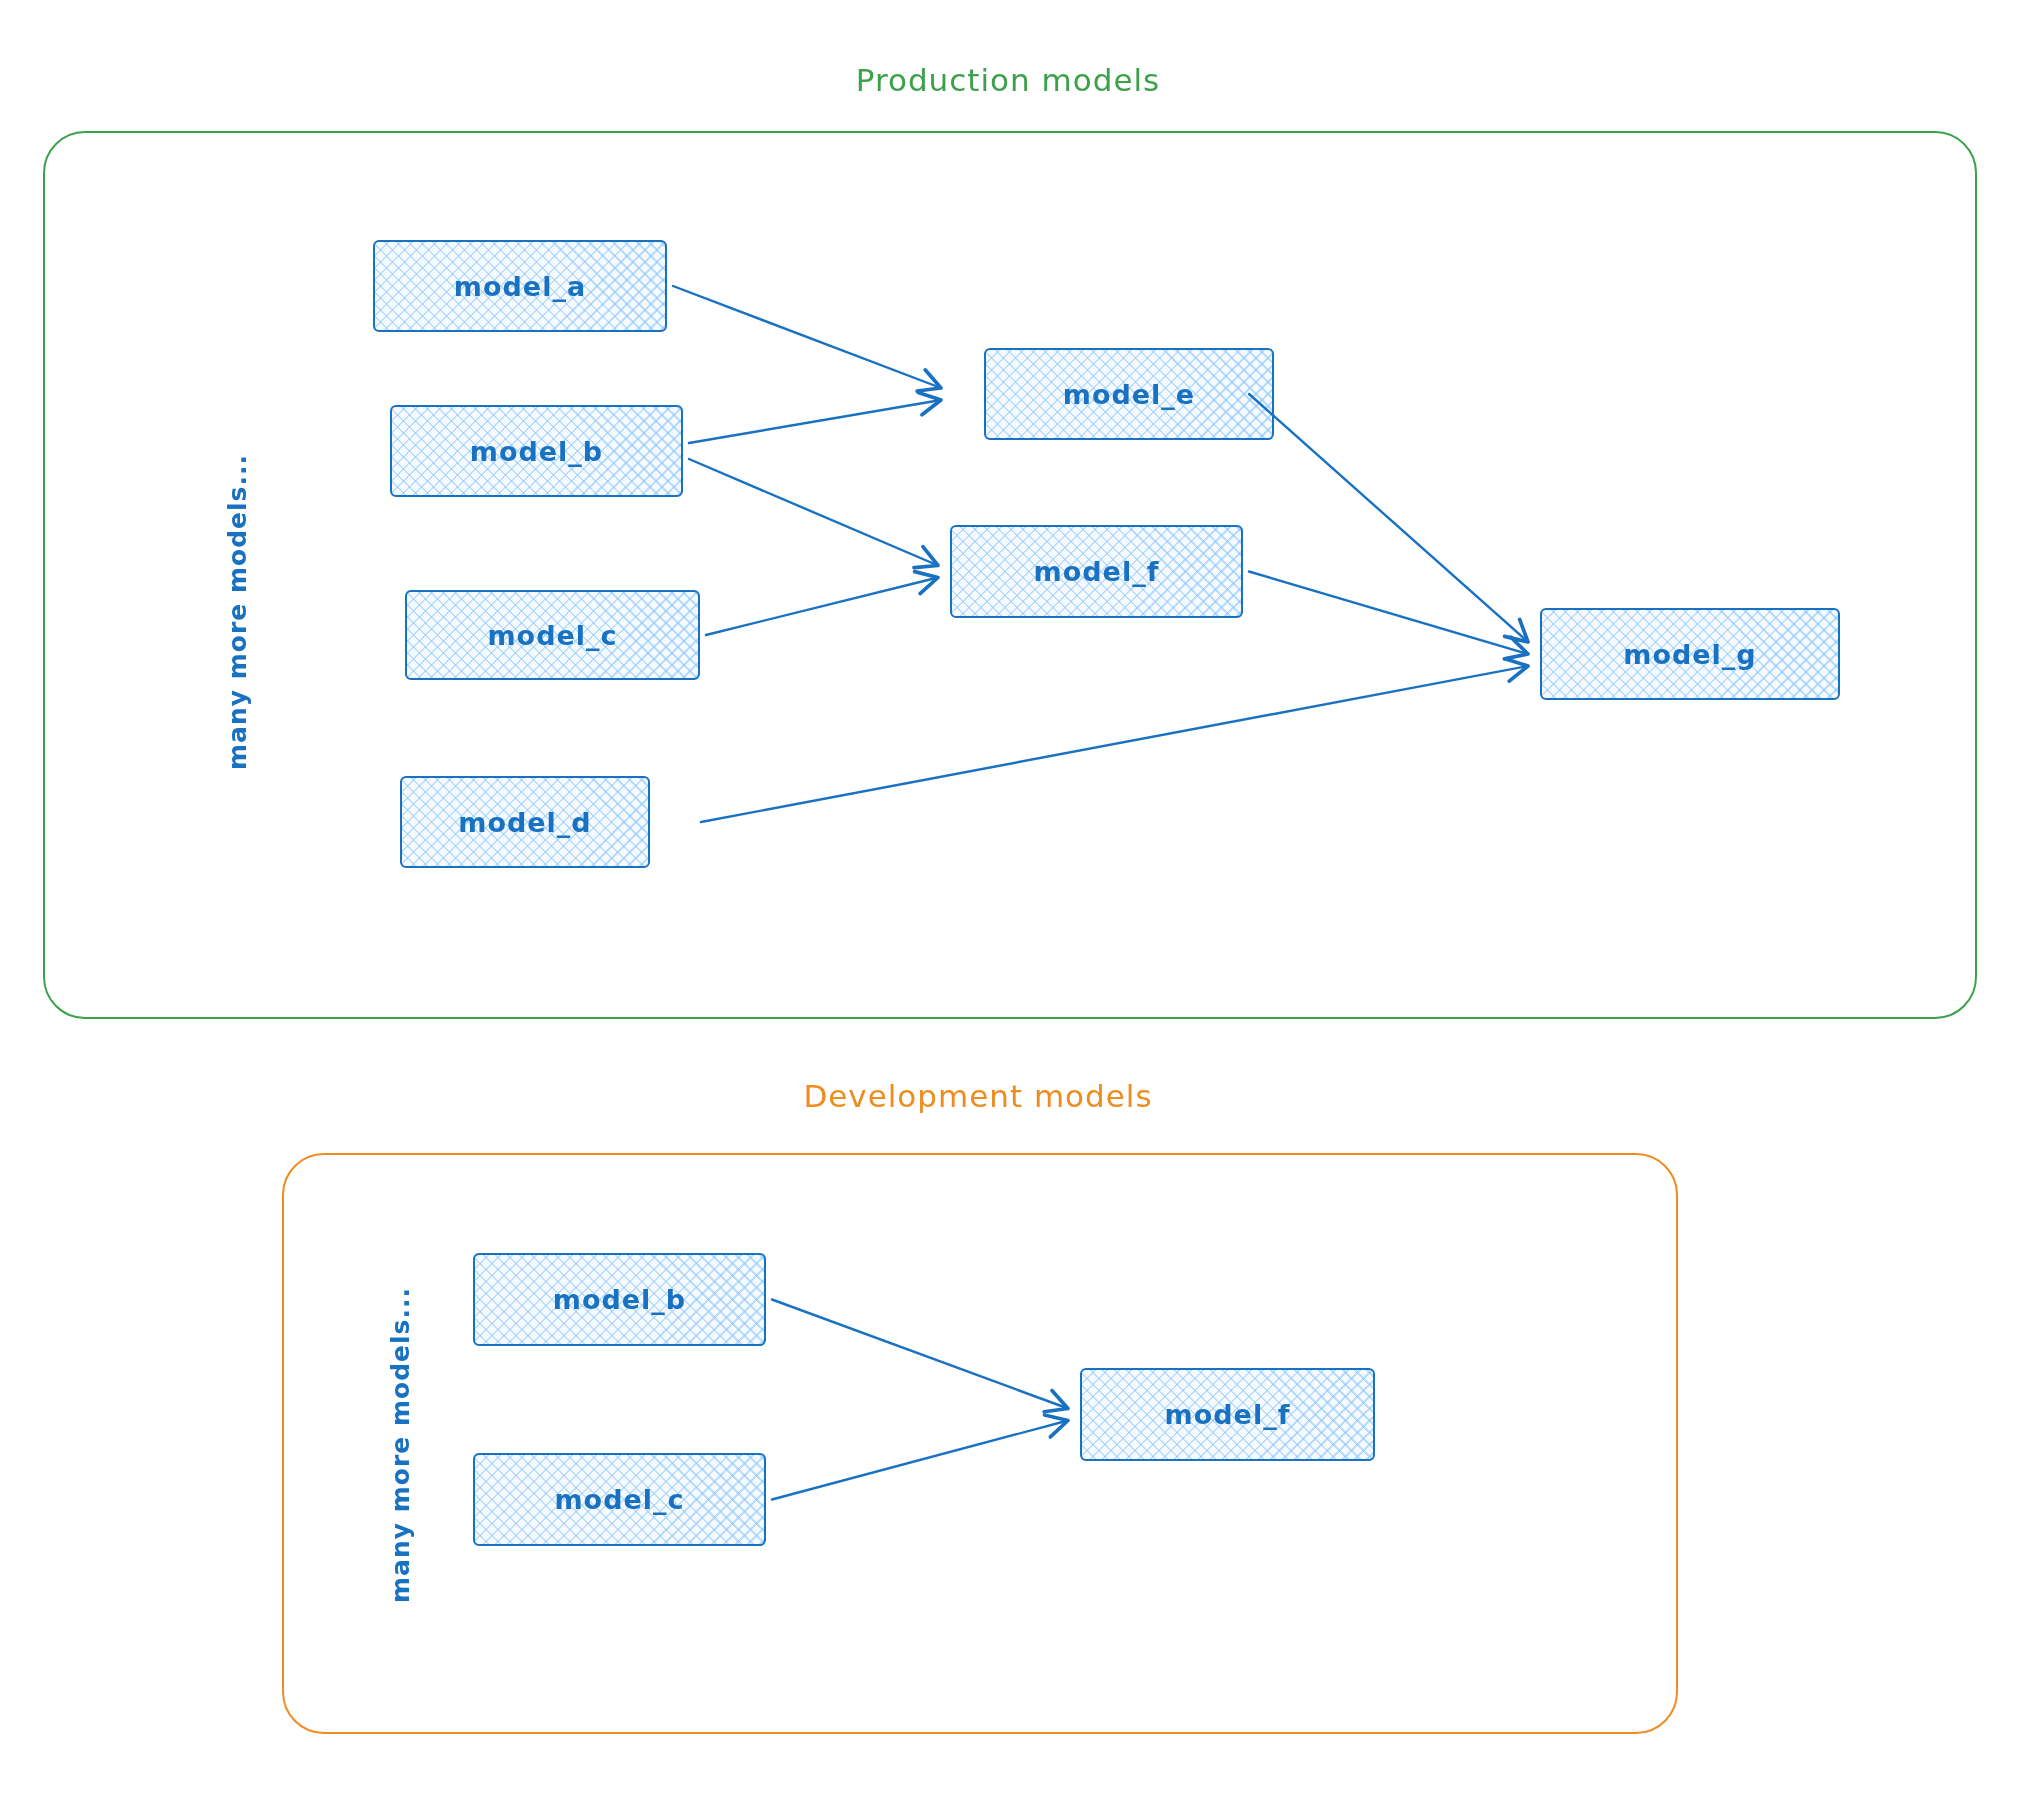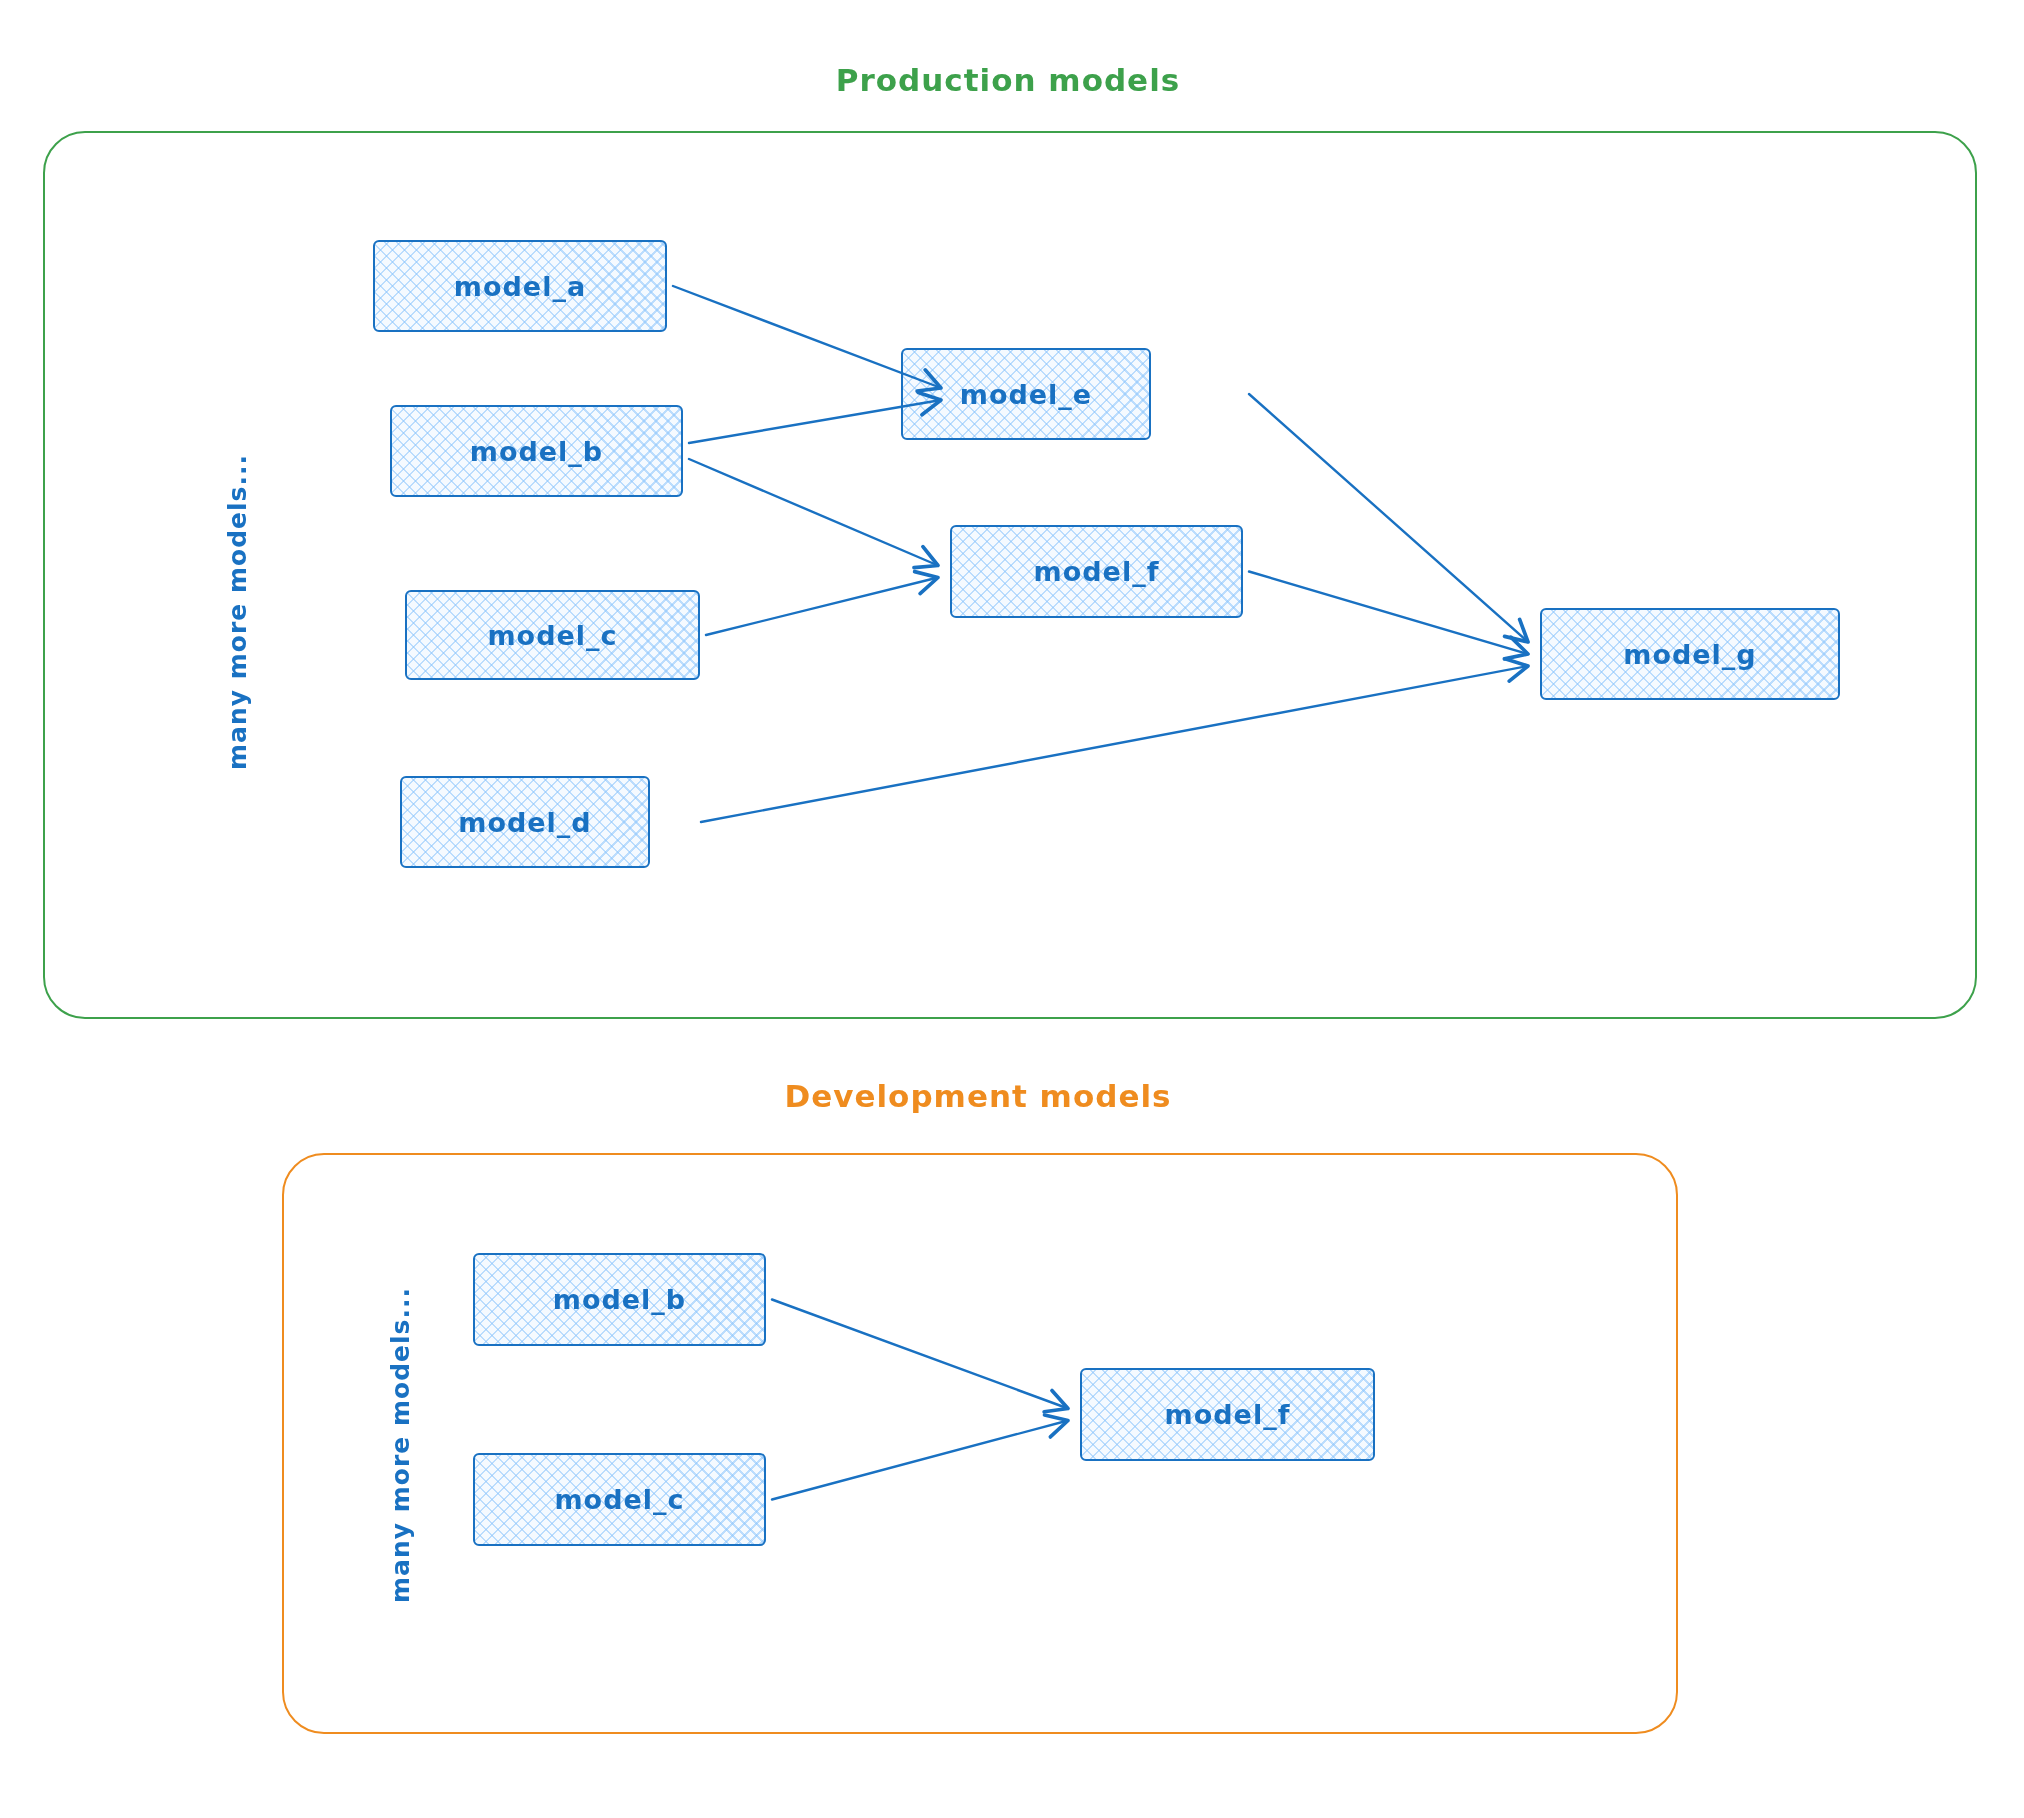--- a/index.html
+++ b/index.html
@@ -30,21 +30,21 @@
     left: 282px; top: 1153px;
     width: 1392px; height: 577px;
     border: 2.5px solid #ef8c1f;
   }
 
   
   .section-title {
     position: absolute;
     text-align: center;
     font-size: 31px;
-    font-weight: 700;
+    font-weight: 400;
     letter-spacing: 1px;
   }
   #production-title {
     left: 43px; top: 62px; width: 1930px;
     color: #3da14b;
   }
   #development-title {
     left: 282px; top: 1078px; width: 1392px;
     color: #ef8c1f;
   }
@@ -77,21 +77,21 @@
     letter-spacing: 1px;
     background-color: #f5faff;
     background-image:
       repeating-linear-gradient(45deg,  rgba(140,197,252,0.55) 0 1.8px, transparent 1.8px 8.5px),
       repeating-linear-gradient(135deg, rgba(140,197,252,0.55) 0 1.8px, transparent 1.8px 8.5px);
   }
   #prod_model_a { left: 373px;  top: 240px;  width: 294px; height: 92px; }
   #prod_model_b { left: 390px;  top: 405px;  width: 293px; height: 92px; }
   #prod_model_c { left: 405px;  top: 590px;  width: 295px; height: 90px; }
   #prod_model_d { left: 400px;  top: 776px;  width: 250px; height: 92px; }
-  #prod_model_e { left: 901px;  top: 348px;  width: 250px; height: 92px; }
+  #prod_model_e { left: 984px;  top: 348px;  width: 290px; height: 92px; }
   #prod_model_f { left: 950px;  top: 525px;  width: 293px; height: 93px; }
   #prod_model_g { left: 1540px; top: 608px;  width: 300px; height: 92px; }
   #dev_model_b  { left: 473px;  top: 1253px; width: 293px; height: 93px; }
   #dev_model_c  { left: 473px;  top: 1453px; width: 293px; height: 93px; }
   #dev_model_f  { left: 1080px; top: 1368px; width: 295px; height: 93px; }
 
   
   #edges-svg {
     position: absolute;
     left: 0; top: 0;

